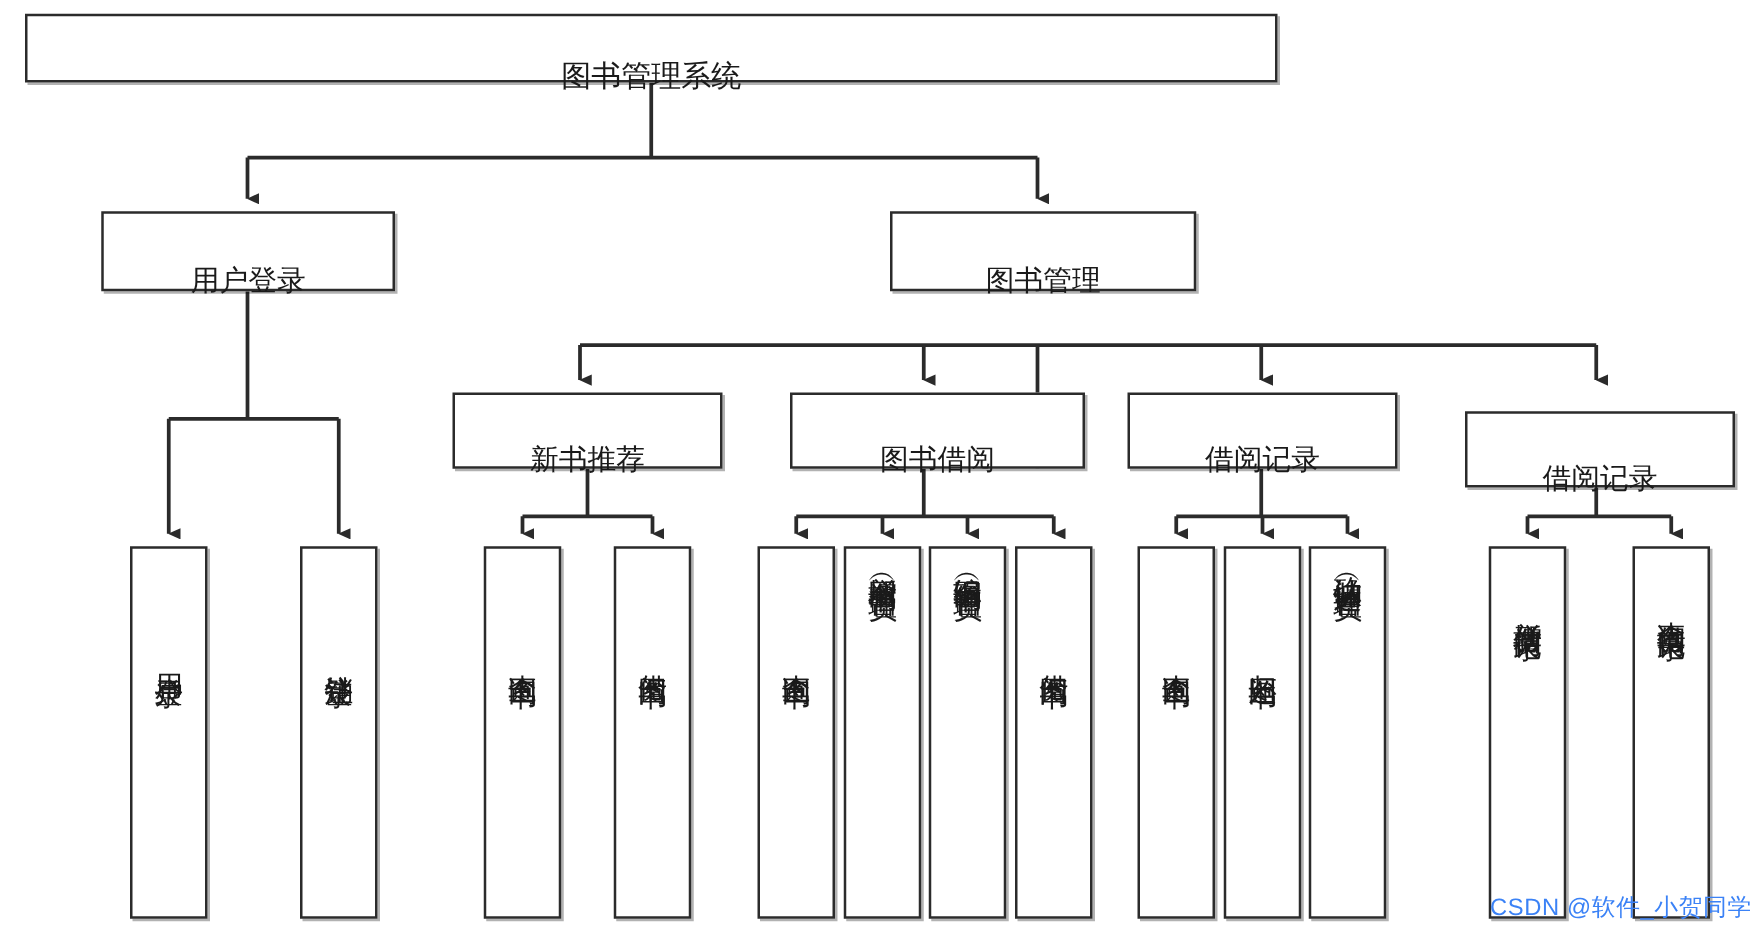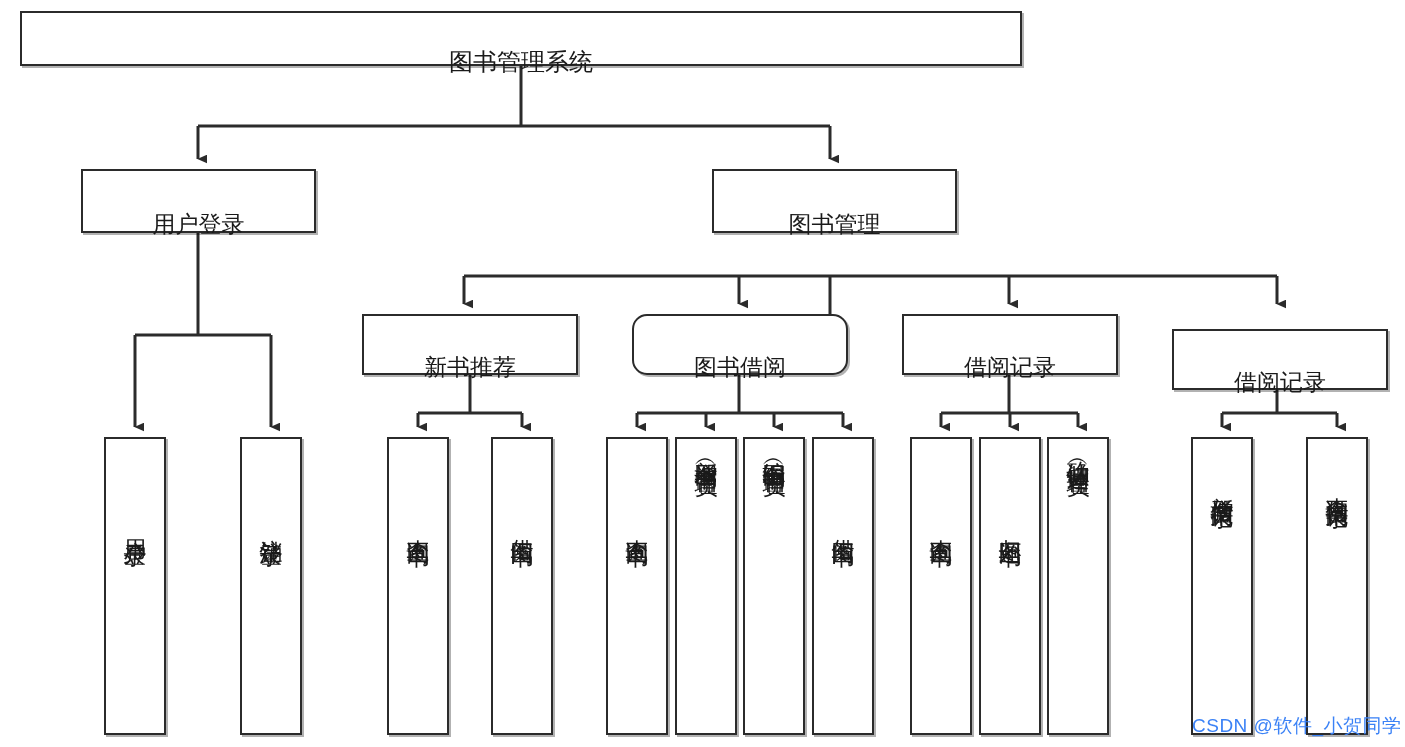--- a/index.html
+++ b/index.html
@@ -133,21 +133,21 @@
   <div class="node horizontal" style="left:81px; top:169px; width:235px; height:64px;">
     <span class="label">用户登录</span>
   </div>
   <div class="node horizontal" style="left:712px; top:169px; width:245px; height:64px;">
     <span class="label">图书管理</span>
   </div>
 
   <div class="node horizontal" style="left:362px; top:314px; width:216px; height:61px;">
     <span class="label">新书推荐</span>
   </div>
-  <div class="node horizontal" style="left:632px; top:314px; width:216px; height:61px;border-radius:15px;">
+  <div class="node horizontal" style="left:632px; top:314px; width:236px; height:61px;">
     <span class="label">图书借阅</span>
   </div>
   <div class="node horizontal" style="left:902px; top:314px; width:216px; height:61px;">
     <span class="label">借阅记录</span>
   </div>
   <div class="node horizontal" style="left:1172px; top:329px; width:216px; height:61px;">
     <span class="label">借阅记录</span>
   </div>
 
   <div class="node vertical" style="left:104px; top:437px; width:62px; height:298px; padding-top:82px;">

